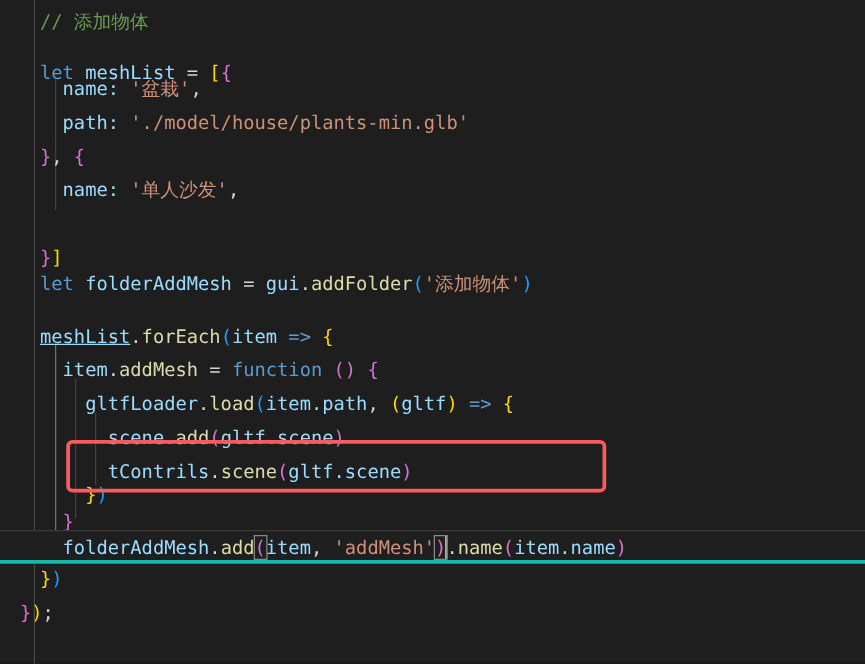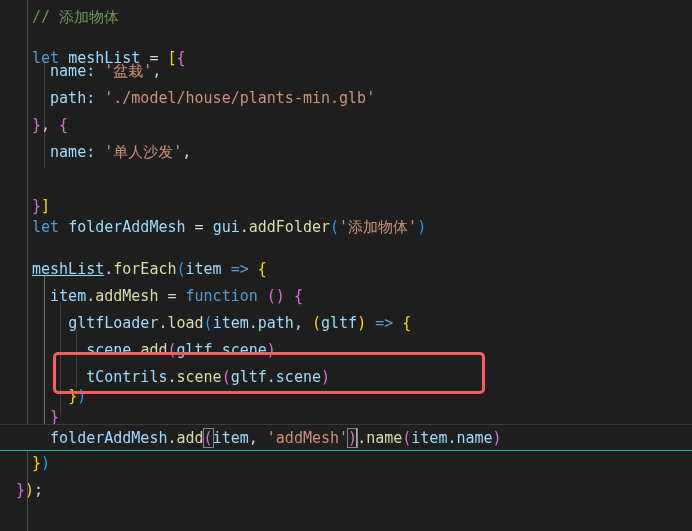--- a/index.html
+++ b/index.html
@@ -57,21 +57,21 @@
   }
   .line .txt {
     display: inline-block;
     padding-left: 32px;
   }
 
   
   .line.current {
     background: #1f1f1f;
     border-top: 1px solid #3a3a3a;
-    border-bottom: 1px solid #14b8a6;
+    border-bottom: 3px solid #14b8a6;
     box-sizing: border-box;
   }
 
   
   .indent-guide {
     position: absolute;
     width: 1px;
     background: #404040;
   }
   .indent-guide.active {

